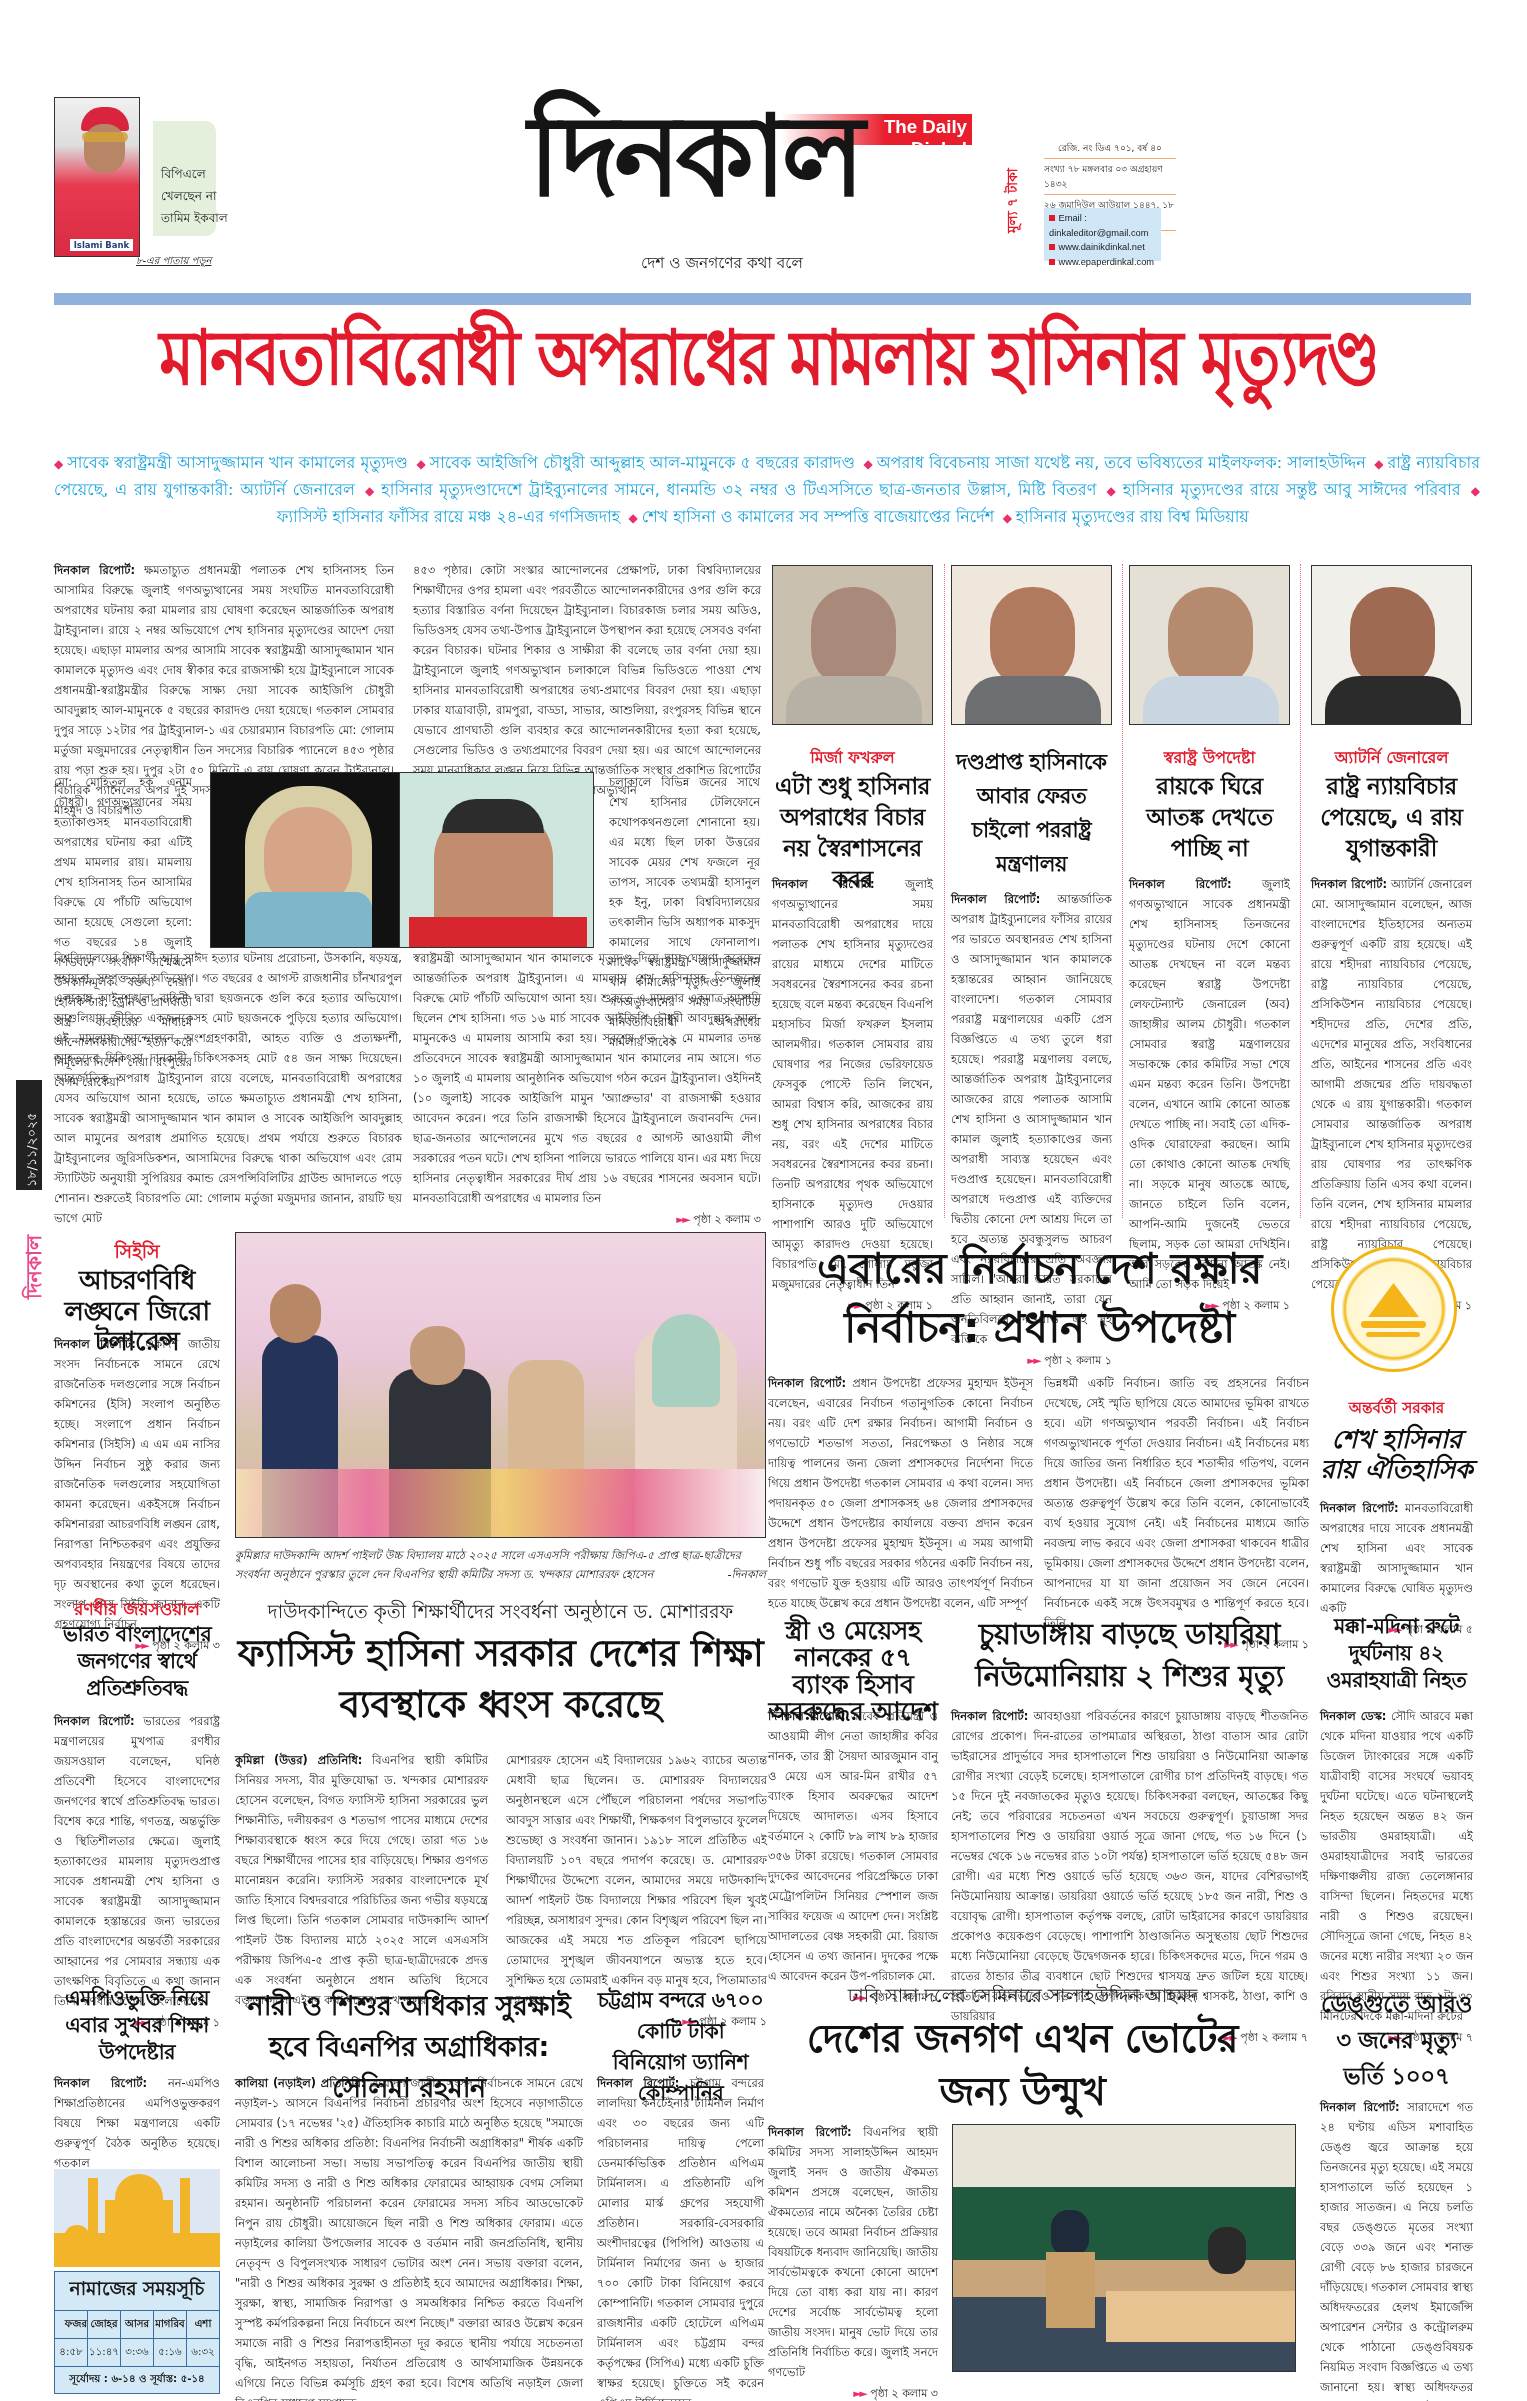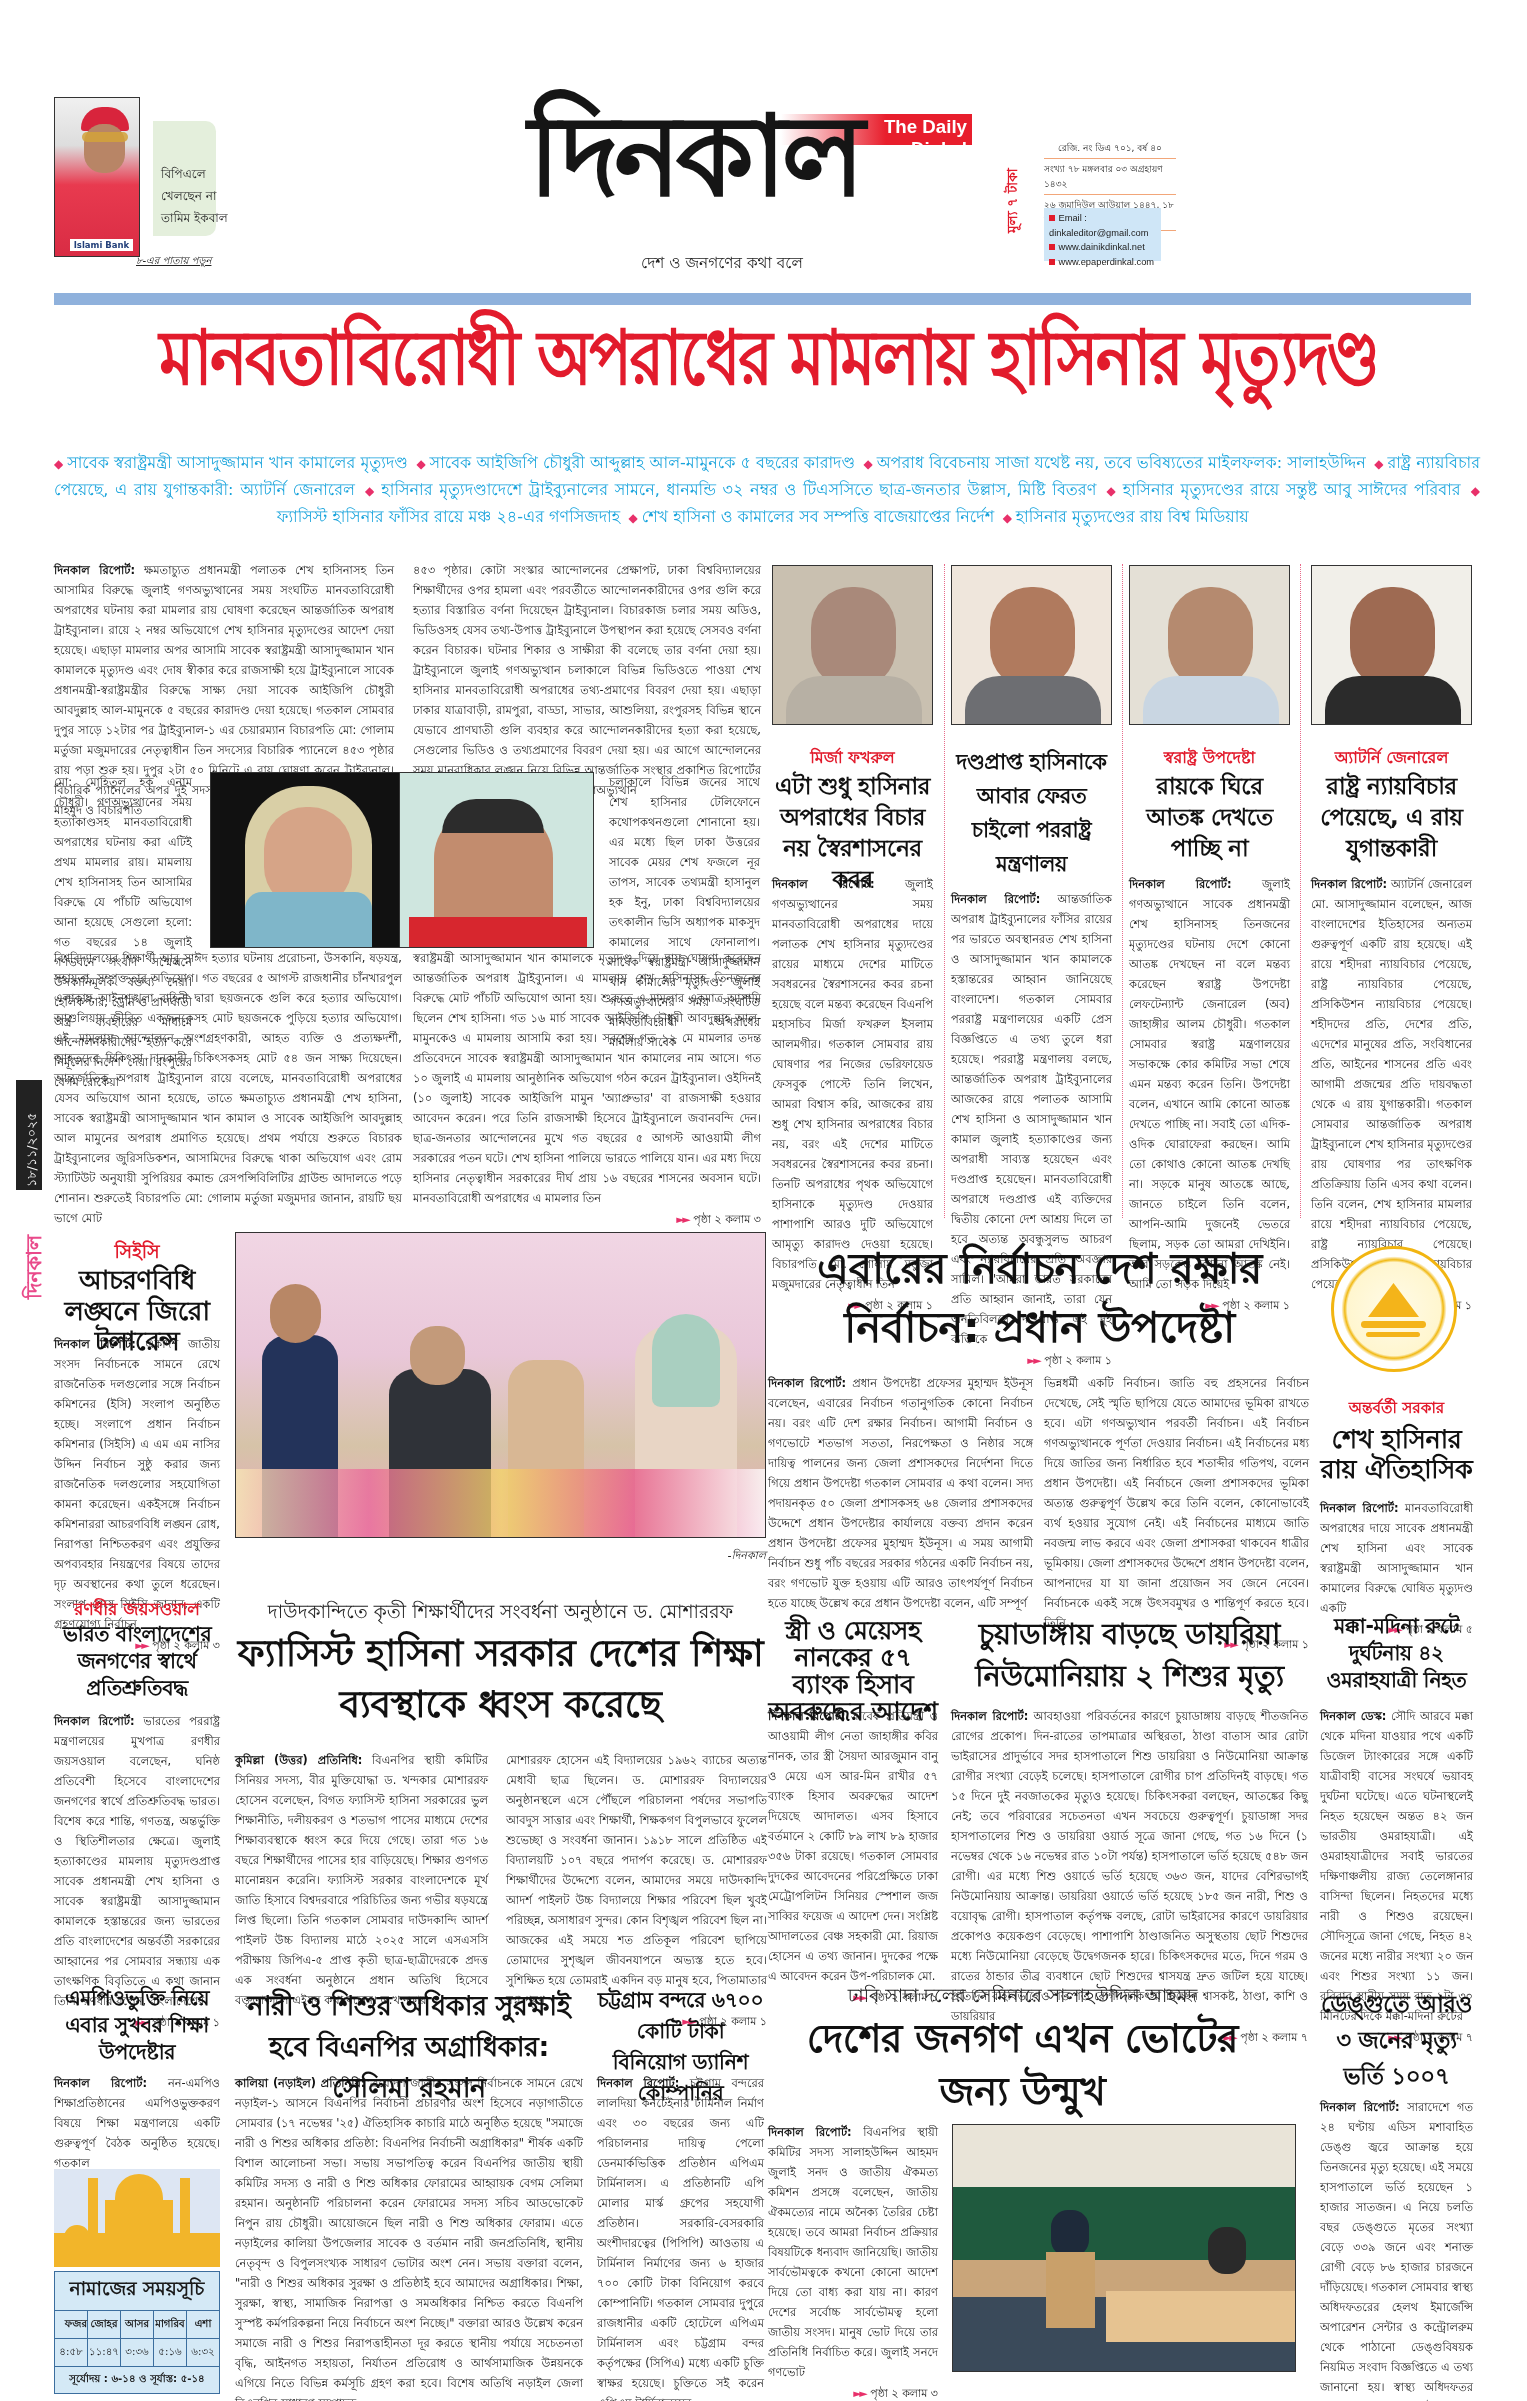--- a/index.html
+++ b/index.html
@@ -142,40 +142,41 @@
   <div style="position:absolute;left:25.5px;top:102px;width:76px;height:204px;background:#23335a;border-radius:25.5px 25.5px 0 0;"></div>
   <div style="position:absolute;left:34px;top:51px;width:51px;height:59px;background:#b88766;border-radius:25.5px;"></div>
   <div style="position:absolute;left:153px;top:136px;width:102px;height:170px;background:#2f3238;border-radius:25.5px 25.5px 0 0;"></div>
   <div style="position:absolute;left:174px;top:93px;width:55px;height:59px;background:#c39a7a;border-radius:25.5px;"></div>
   <div style="position:absolute;left:272px;top:127px;width:76px;height:178px;background:#d8b794;border-radius:25.5px 25.5px 0 0;"></div>
   <div style="position:absolute;left:399px;top:93px;width:102px;height:212px;background:#e8d5c5;border-radius:34px 34px 0 0;"></div>
   <div style="position:absolute;left:416px;top:81px;width:68px;height:93px;background:#a9cfc0;border-radius:34px 34px 8.5px 8.5px;"></div>
   <div style="position:absolute;left:0;bottom:0;width:531px;height:68px;background:linear-gradient(90deg,#f7e7b6,#e96a9a,#f3d46a,#e85d8a,#fff);opacity:.8;"></div>
 </div>
 <div class="abs caption" style="left:235px;top:1547px;width:531px;">
+  <span>কুমিল্লার দাউদকান্দি আদর্শ পাইলট উচ্চ বিদ্যালয় মাঠে ২০২৫ সালে এসএসসি পরীক্ষায় জিপিএ-৫ প্রাপ্ত ছাত্র-ছাত্রীদের সংবর্ধনা অনুষ্ঠানে পুরস্কার তুলে দেন বিএনপির স্থায়ী কমিটির সদস্য ড. খন্দকার মোশাররফ হোসেন</span>
   <span style="float:right;">-দিনকাল</span>
 </div>
 
 <div class="abs hd" style="left:768px;top:1239px;width:543px;font-size:42px;line-height:59px;">এবারের নির্বাচন দেশ রক্ষার নির্বাচন: প্রধান উপদেষ্টা</div>
 <div class="abs body-text" style="left:768px;top:1373px;width:265px;">
   <span class="lead">দিনকাল রিপোর্ট:</span>
   <span>প্রধান উপদেষ্টা প্রফেসর মুহাম্মদ ইউনূস বলেছেন, এবারের নির্বাচন গতানুগতিক কোনো নির্বাচন নয়। বরং এটি দেশ রক্ষার নির্বাচন। আগামী নির্বাচন ও গণভোটে শতভাগ সততা, নিরপেক্ষতা ও নিষ্ঠার সঙ্গে দায়িত্ব পালনের জন্য জেলা প্রশাসকদের নির্দেশনা দিতে গিয়ে প্রধান উপদেষ্টা গতকাল সোমবার এ কথা বলেন। সদ্য পদায়নকৃত ৫০ জেলা প্রশাসকসহ ৬৪ জেলার প্রশাসকদের উদ্দেশে প্রধান উপদেষ্টার কার্যালয়ে বক্তব্য প্রদান করেন প্রধান উপদেষ্টা প্রফেসর মুহাম্মদ ইউনূস। এ সময় আগামী নির্বাচন শুধু পাঁচ বছরের সরকার গঠনের একটি নির্বাচন নয়, বরং গণভোট যুক্ত হওয়ায় এটি আরও তাৎপর্যপূর্ণ নির্বাচন হতে যাচ্ছে উল্লেখ করে প্রধান উপদেষ্টা বলেন, এটি সম্পূর্ণ</span>
 </div>
 <div class="abs body-text" style="left:1044px;top:1373px;width:265px;">
   <span>ভিন্নধর্মী একটি নির্বাচন। জাতি বহু প্রহসনের নির্বাচন দেখেছে, সেই স্মৃতি ছাপিয়ে যেতে আমাদের ভূমিকা রাখতে হবে। এটা গণঅভ্যুত্থান পরবর্তী নির্বাচন। এই নির্বাচন গণঅভ্যুত্থানকে পূর্ণতা দেওয়ার নির্বাচন। এই নির্বাচনের মধ্য দিয়ে জাতির জন্য নির্ধারিত হবে শতাব্দীর গতিপথ, বলেন প্রধান উপদেষ্টা। এই নির্বাচনে জেলা প্রশাসকদের ভূমিকা অত্যন্ত গুরুত্বপূর্ণ উল্লেখ করে তিনি বলেন, কোনোভাবেই ব্যর্থ হওয়ার সুযোগ নেই। এই নির্বাচনের মাধ্যমে জাতি নবজন্ম লাভ করবে এবং জেলা প্রশাসকরা থাকবেন ধাত্রীর ভূমিকায়। জেলা প্রশাসকদের উদ্দেশে প্রধান উপদেষ্টা বলেন, আপনাদের যা যা জানা প্রয়োজন সব জেনে নেবেন। নির্বাচনকে একই সঙ্গে উৎসবমুখর ও শান্তিপূর্ণ করতে হবে। তিনি</span>
   <span class="cont"><span class="arr">►►</span><span>পৃষ্ঠা ২ কলাম ১</span></span>
 </div>
 
 <div class="abs" style="left:1331px;top:1246px;width:126px;height:126px;border-radius:50%;background:radial-gradient(circle,#fffbe9 0%,#fff6cf 55%,#f1b914 58%,#fff 62%);border:3.4px solid #f2b511;">
   <div style="position:absolute;left:34px;top:34px;width:51px;height:34px;background:#f4b41a;clip-path:polygon(50% 0,100% 100%,0 100%);"></div>
   <div style="position:absolute;left:27px;top:72px;width:65px;height:6.8px;background:#f4b41a;border-radius:3.4px;"></div>
   <div style="position:absolute;left:32px;top:83px;width:54px;height:5.1px;background:#f4b41a;border-radius:3.4px;"></div>
 </div>
 <div class="abs kicker-red" style="left:1320px;top:1396px;width:153px;font-size:15.3px;">অন্তর্বর্তী সরকার</div>
-<div class="abs hd" style="left:1320px;top:1424px;width:153px;font-size:25.5px;">শেখ হাসিনার রায় ঐতিহাসিক</div>
+<div class="abs hd" style="left:1320px;top:1424px;width:153px;font-size:25.5px;font-style:italic;">শেখ হাসিনার রায় ঐতিহাসিক</div>
 <div class="abs body-text" style="left:1320px;top:1498px;width:153px;">
   <span class="lead">দিনকাল রিপোর্ট:</span>
   <span>মানবতাবিরোধী অপরাধের দায়ে সাবেক প্রধানমন্ত্রী শেখ হাসিনা এবং সাবেক স্বরাষ্ট্রমন্ত্রী আসাদুজ্জামান খান কামালের বিরুদ্ধে ঘোষিত মৃত্যুদণ্ড একটি</span>
   <span class="cont"><span class="arr">►►</span><span>পৃষ্ঠা ২ কলাম ৫</span></span>
 </div>
 
 <div class="abs kicker-red" style="left:54px;top:1596px;width:166px;font-size:17px;">রণধীর জয়সওয়াল</div>
 <div class="abs hd" style="left:54px;top:1621px;width:166px;font-size:20.4px;line-height:27px;">ভারত বাংলাদেশের জনগণের স্বার্থে প্রতিশ্রুতিবদ্ধ</div>
 <div class="abs body-text" style="left:54px;top:1711px;width:166px;">
   <span class="lead">দিনকাল রিপোর্ট:</span>

